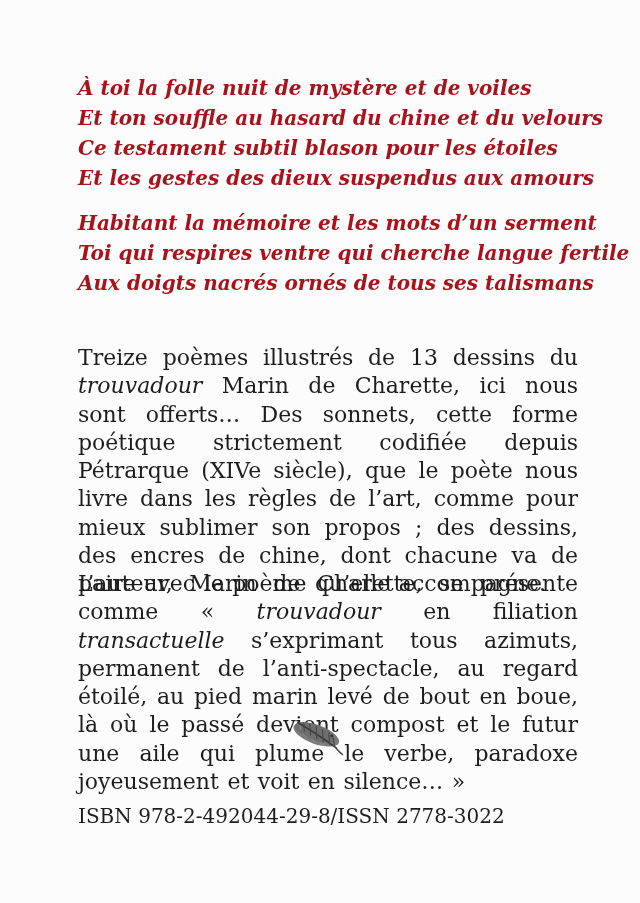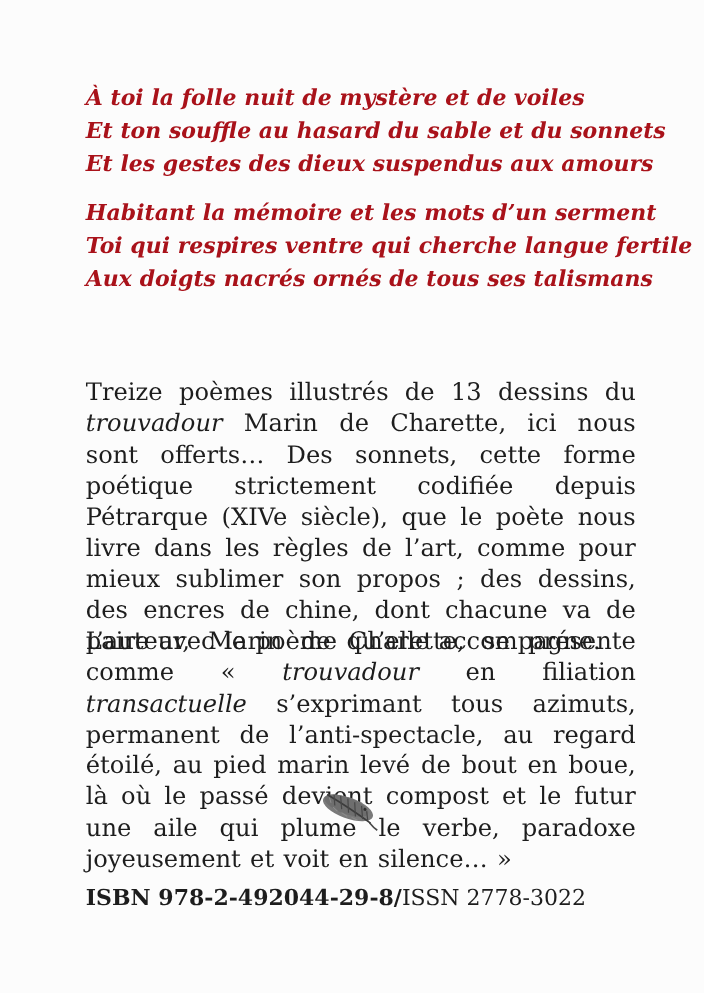--- a/index.html
+++ b/index.html
@@ -33,33 +33,34 @@
   .para-1{top:344px;}
   .para-2{top:570px;}
   
   .feather-wrap{top:716px;left:0;width:640px;text-align:center;}
   .feather-wrap svg{display:inline-block;}
   
   .footer{
     top:804px;display:flex;justify-content:space-between;align-items:baseline;
     color:var(--text-black);font-size:20px;
   }
-  .isbn{font-weight:bold;}
+  .isbn{font-weight:normal;}
   .issn{font-weight:normal;}
   .price{font-weight:bold;}
 </style>
 </head>
 <body>
 
 <div class="page">
 
   <div class="block poem">
     <div class="stanza">
         <div>À toi la folle nuit de mystère et de voiles</div>
-        <div>Et ton souffle au hasard du sable et du sonnets</div>
+        <div>Et ton souffle au hasard du chine et du velours</div>
+        <div>Ce testament subtil blason pour les étoiles</div>
         <div>Et les gestes des dieux suspendus aux amours</div>
       </div>
     <div class="stanza">
         <div>Habitant la mémoire et les mots d’un serment</div>
         <div>Toi qui respires ventre qui cherche langue fertile</div>
         <div>Aux doigts nacrés ornés de tous ses talismans</div>
       </div>
   </div>
 
   <p class="block para para-1"><span>Treize poèmes illustrés de 13 dessins du </span><span class="it">trouvadour</span><span> Marin de Charette, ici nous sont offerts… Des sonnets, cette forme poétique strictement codifiée depuis Pétrarque (XIVe siècle), que le poète nous livre dans les règles de l’art, comme pour mieux sublimer son propos ; des dessins, des encres de chine, dont chacune va de paire avec le poème qu’elle accompagne.</span></p>

